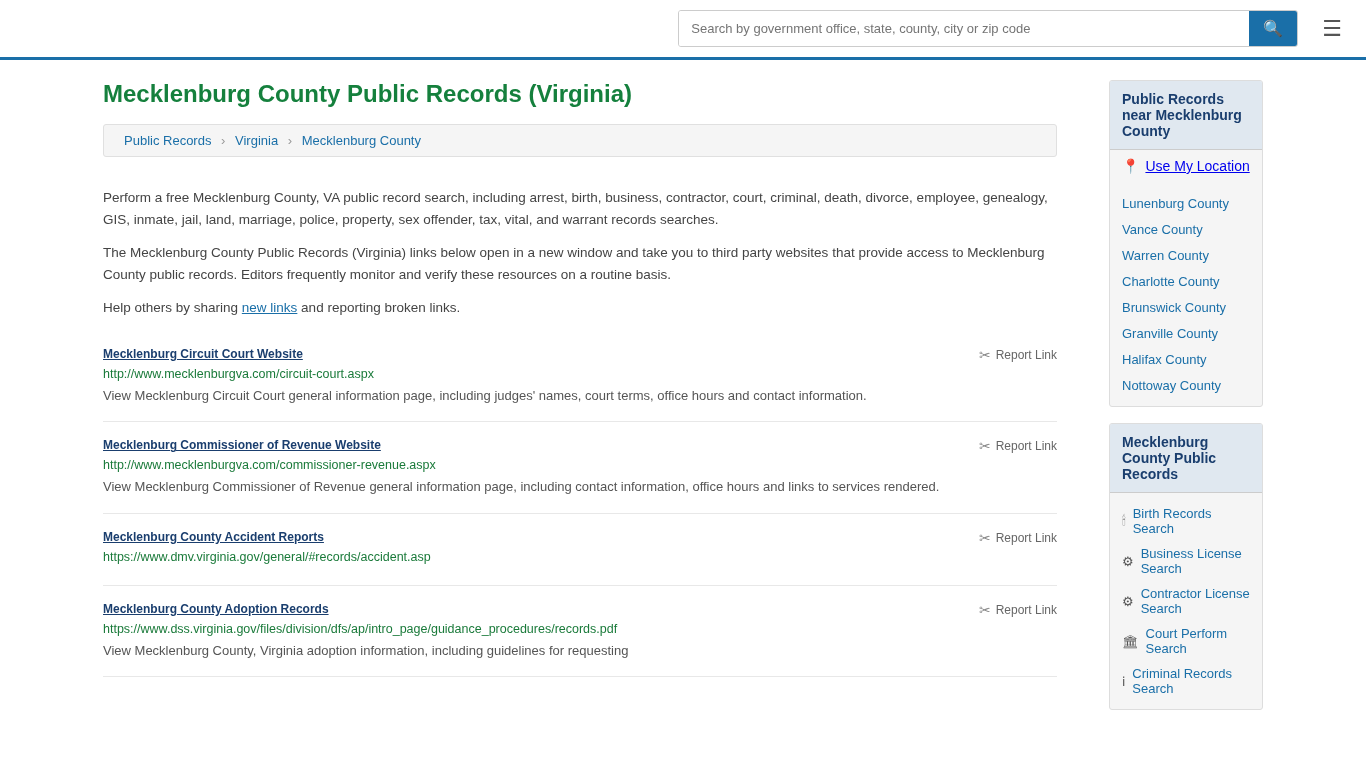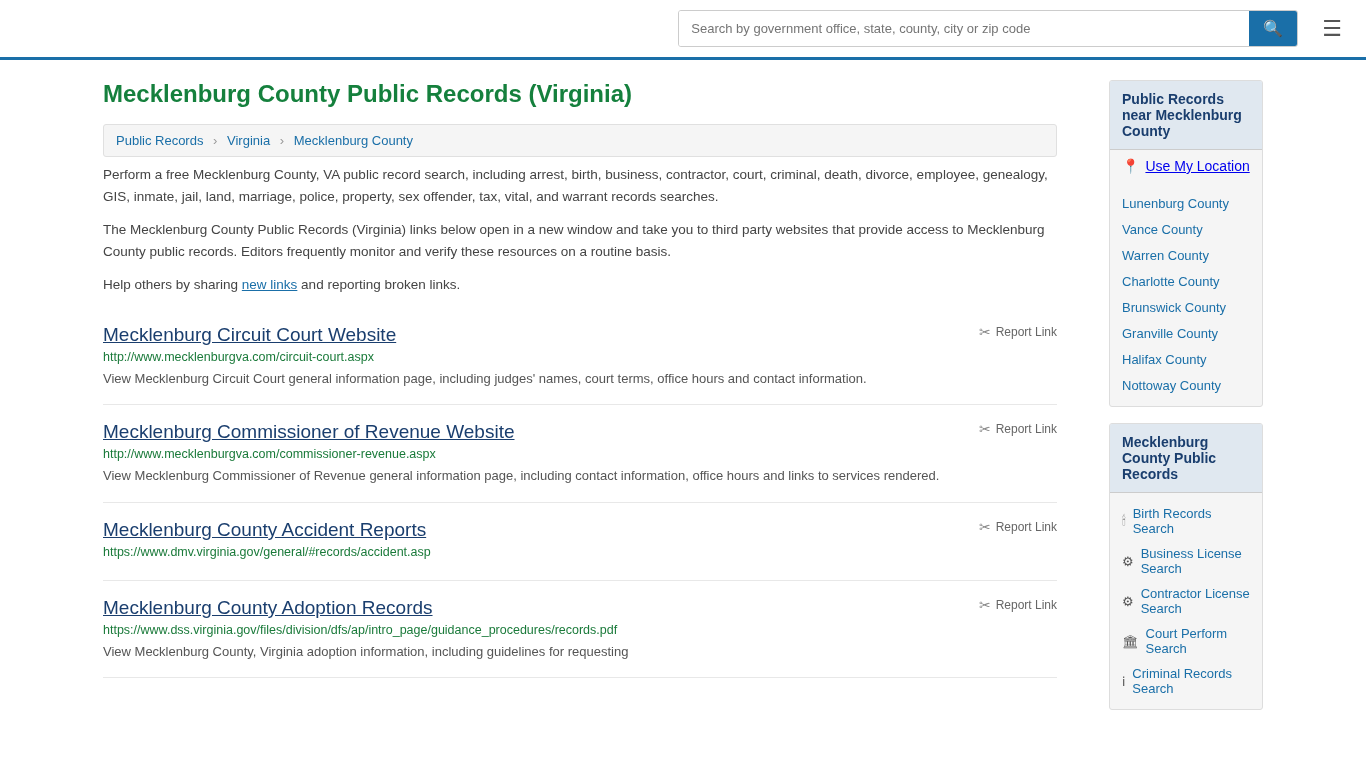--- a/index.html
+++ b/index.html
@@ -94,23 +94,23 @@
       color: #15803d;
       margin-bottom: 16px;
     }
 
     
     .breadcrumb {
       font-size: 13px;
       color: #555;
       background: #f5f5f5;
       border: 1px solid #e0e0e0;
-      padding: 8px 12px;
+      padding: 8px 20px;
       border-radius: 3px;
-      margin-bottom: 7px;
+      margin-bottom: 30px;
     }
     .breadcrumb a { color: #1a6fa8; text-decoration: none; }
     .breadcrumb span { margin: 0 6px; color: #999; }
 
     
     .desc-text {
       font-size: 13.5px;
       line-height: 1.6;
       color: #444;
       margin-bottom: 12px;
@@ -122,22 +122,22 @@
       border-bottom: 1px solid #e8e8e8;
       padding: 16px 0;
     }
     .result-header {
       display: flex;
       justify-content: space-between;
       align-items: flex-start;
       margin-bottom: 4px;
     }
     .result-title {
-      font-size: 19px;
-      font-weight: normal;
+      font-size: 12px;
+      font-weight: bold;
       color: #1a3e6e;
       text-decoration: underline;
       cursor: pointer;
     }
     .report-link {
       display: flex;
       align-items: center;
       gap: 5px;
       font-size: 12px;
       color: #666;

